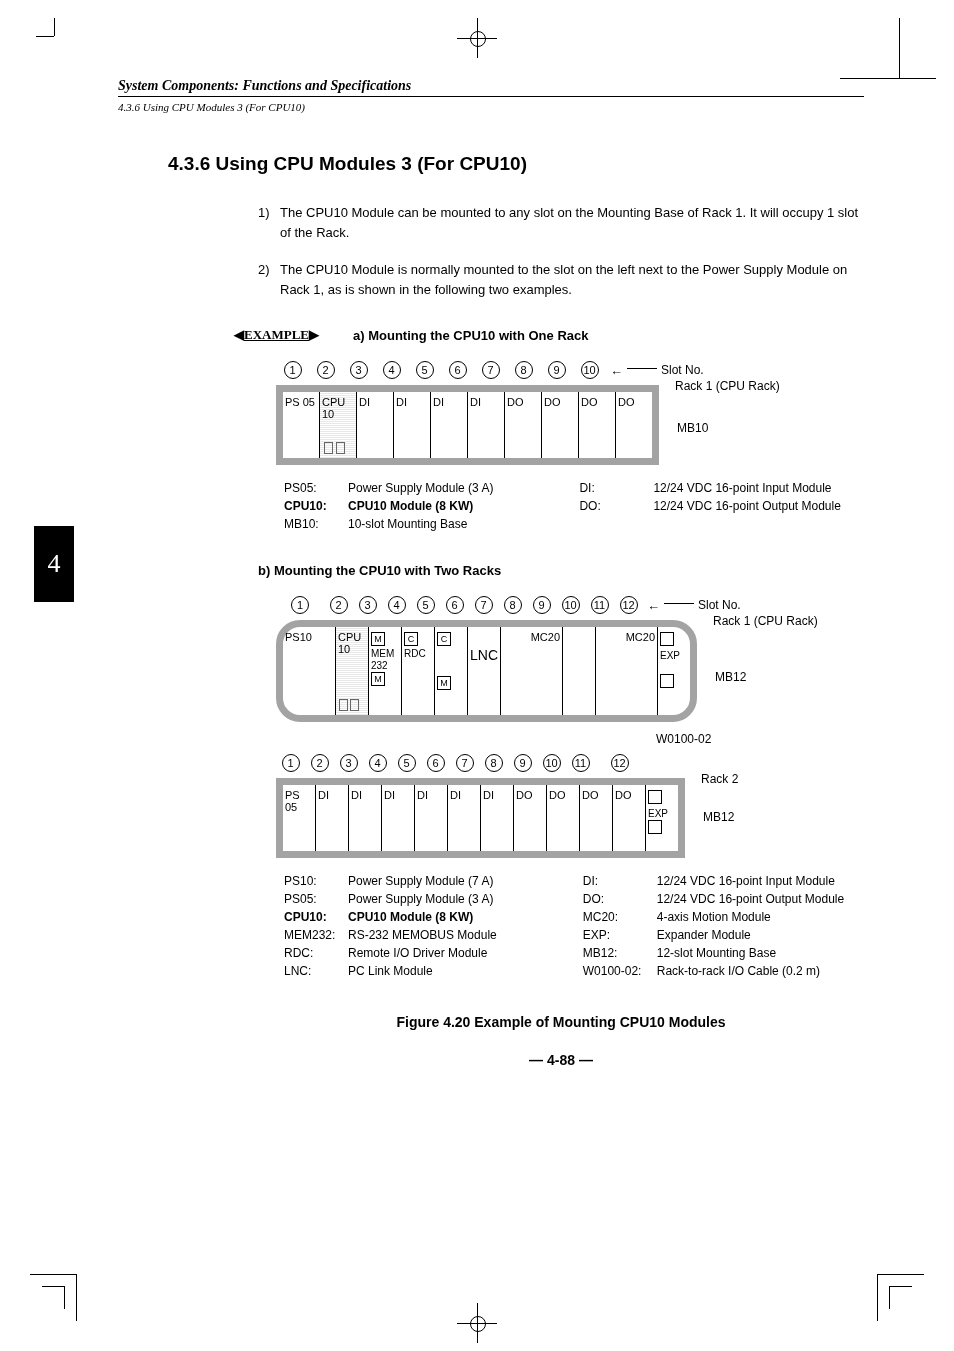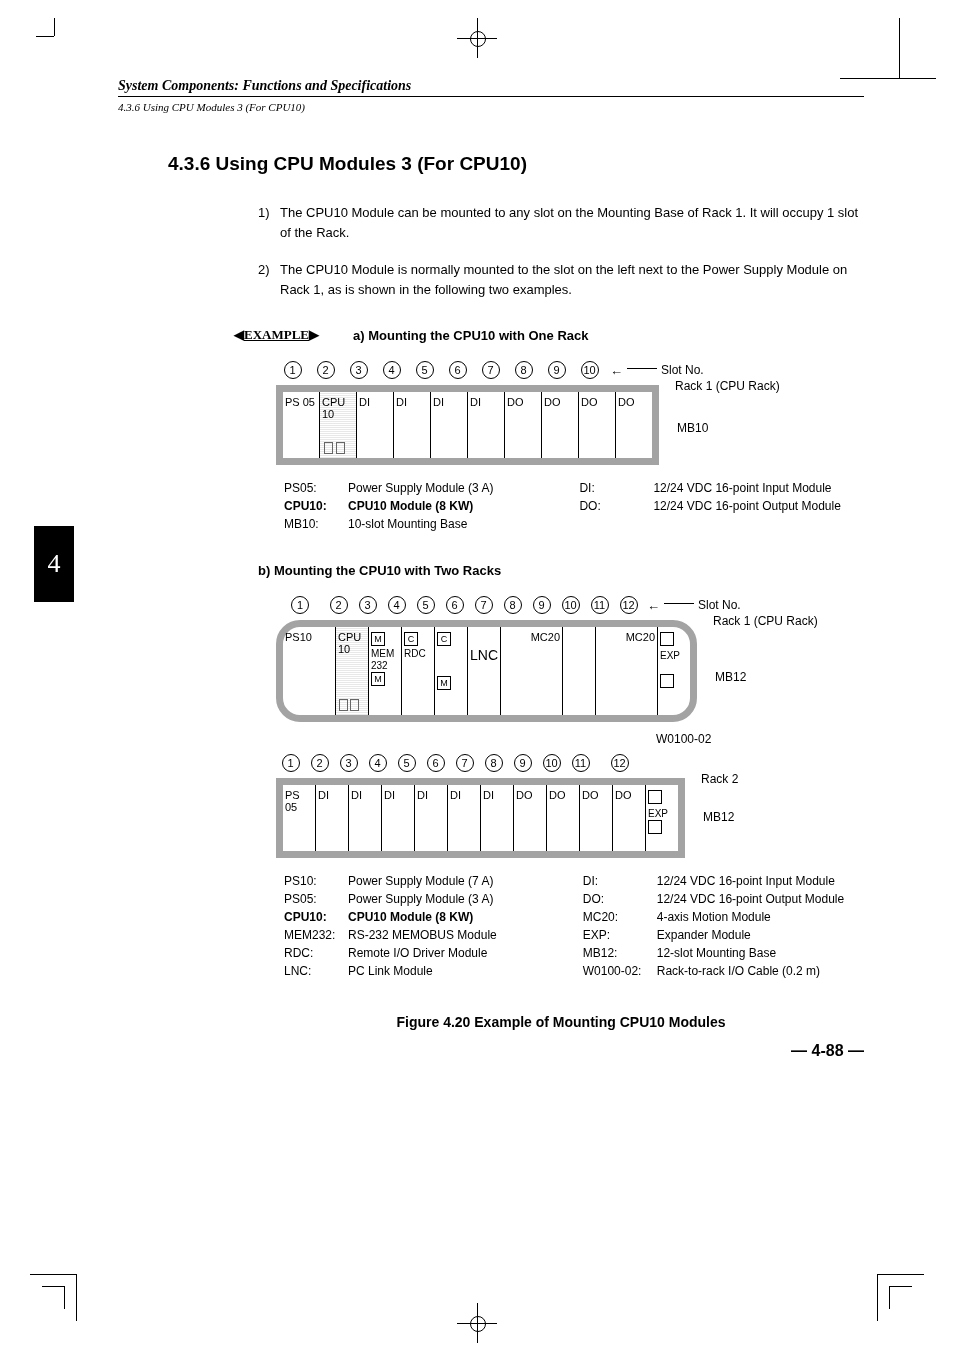--- a/index.html
+++ b/index.html
@@ -128,24 +128,24 @@
     justify-content:center;
     font-family:"Times New Roman",serif;
   }
   .fig-caption {
     text-align:center;
     font-weight:bold;
     font-size:14px;
     margin-top:34px;
   }
   .pagenum {
-    text-align:right;
+    text-align:center;
     font-weight:bold;
-    font-size:16px;
-    margin-top:12px;
+    font-size:14px;
+    margin-top:22px;
   }
   .cable-lbl { font-size:12px; margin-left:18px; margin-top:10px;}
   .slot12 .slot-num { width:29px; }
   .rack12 .mod { width:28px; }
   .rack12 .mod.wide { width:48px;}
   .rack12 .mod.dbl { width:57px; text-align:right;}
   .cpu-shade { background: repeating-linear-gradient(0deg,#e8e8e8,#e8e8e8 1px,#fff 1px,#fff 2px);}
   .btm-sq { position:absolute; bottom:4px; width:7px; height:10px; border:1px solid #666;}
 </style>
 </head>

